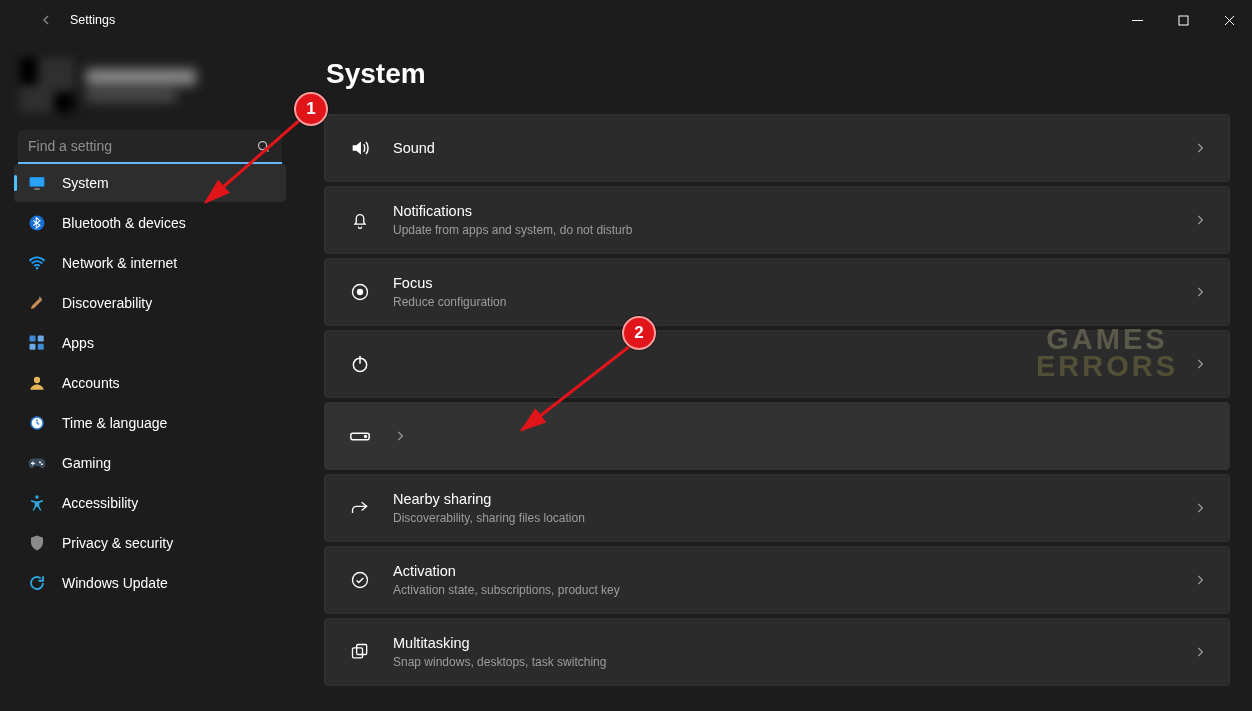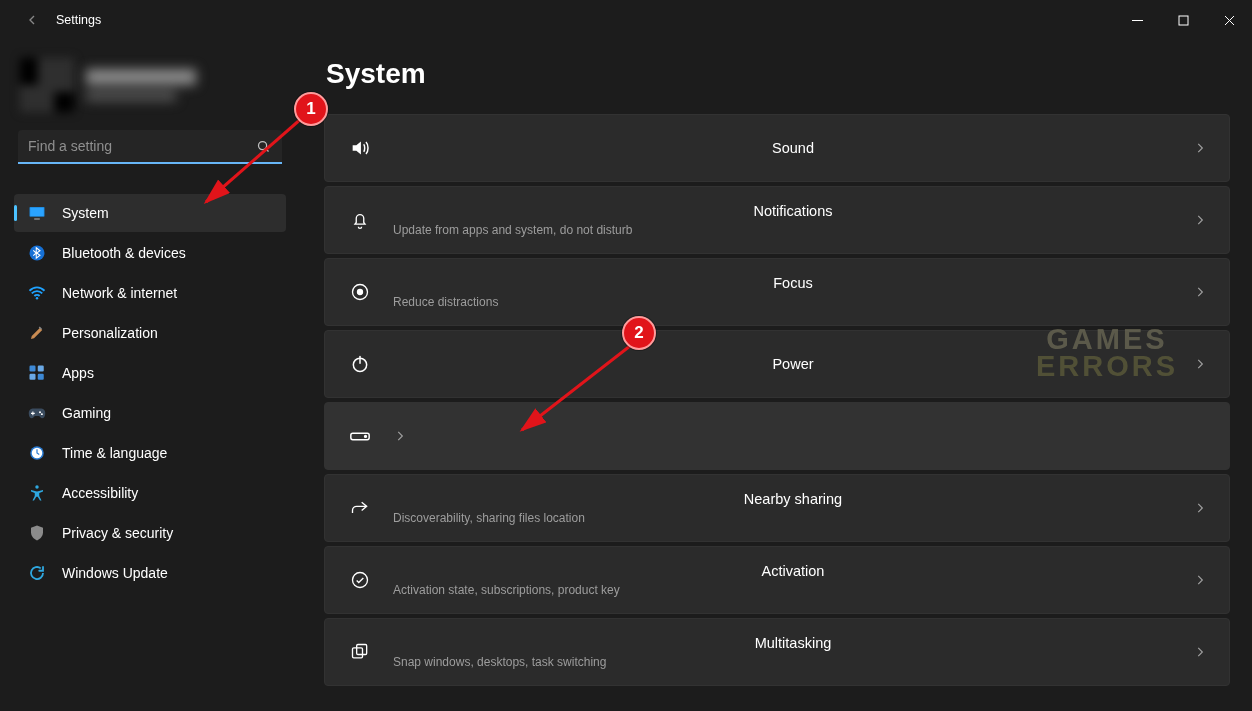--- a/index.html
+++ b/index.html
@@ -12,21 +12,21 @@
     color:#ffffff;
     overflow:hidden;
     position:relative;
   }
   
   .titlebar{
     height:40px;
     display:flex;
     align-items:center;
     justify-content:space-between;
-    padding:0 0 0 0;
+    padding:0 0 0 14px;
   }
   .tb-left{
     display:flex;
     align-items:center;
     gap:14px;
     padding-left:22px;
   }
   .back-arrow{
     width:20px;height:20px;color:#888;
     display:flex;align-items:center;justify-content:center;
@@ -74,21 +74,21 @@
   .avatar::before{left:0;top:0;width:18px;height:27px;}
   .avatar::after{right:0;bottom:0;width:20px;height:20px;}
   .user-text{
     filter:blur(6px);
     display:flex;flex-direction:column;gap:6px;
   }
   .ut-line1{width:110px;height:16px;background:#8a8a8a;}
   .ut-line2{width:90px;height:10px;background:#555;}
   .search-wrap{
     position:relative;
-    margin:4px 4px 30px 4px;
+    margin:4px 4px 0 4px;
   }
   .search-input{
     width:100%;
     box-sizing:border-box;
     background:#252525;
     border:none;
     border-bottom:2px solid #67b6f7;
     border-radius:4px 4px 0 0;
     height:34px;
     padding:0 34px 0 10px;
@@ -158,21 +158,20 @@
     color:#ffffff;
     display:flex;align-items:center;justify-content:center;
     margin-right:22px;
     flex-shrink:0;
   }
   .card-text{flex:1;}
   .card-title{
     font-size:14.5px;
     color:#ffffff;
     line-height:18px;
-    text-align:center;
   }
   .card-desc{
     font-size:12px;
     color:#9d9d9d;
     line-height:16px;
     margin-top:2px;
   }
   .card-chev{
     color:#a0a0a0;
     width:14px;height:14px;
@@ -290,56 +289,65 @@
         </span>
         <span>Network &amp; internet</span>
       </div>
       <div class="nav-item">
         <span class="nav-icon">
           <svg width="18" height="18" viewBox="0 0 24 24">
               <path d="M4 20l4-1 11-11-3-3L5 16l-1 4z" fill="#c98b52"></path>
               <path d="M15 4l3 3" stroke="#888" stroke-width="2"></path>
             </svg>
         </span>
-        <span>Personalization</span>
+        <span>Discoverability</span>
       </div>
       <div class="nav-item">
         <span class="nav-icon">
           <svg width="18" height="18" viewBox="0 0 24 24">
               <rect x="2" y="2" width="8" height="8" rx="1.5" fill="#3d89d6"></rect>
               <rect x="13" y="2" width="8" height="8" rx="1.5" fill="#6aa9e6"></rect>
               <rect x="2" y="13" width="8" height="8" rx="1.5" fill="#6aa9e6"></rect>
               <rect x="13" y="13" width="8" height="8" rx="1.5" fill="#3d89d6"></rect>
             </svg>
         </span>
         <span>Apps</span>
       </div>
       <div class="nav-item">
         <span class="nav-icon">
+          <svg width="18" height="18" viewBox="0 0 24 24" fill="#e5b55a">
+              <circle cx="12" cy="8" r="4.2"></circle>
+              <path d="M3 21c1-5 6-7 9-7s8 2 9 7H3z"></path>
+            </svg>
+        </span>
+        <span>Accounts</span>
+      </div>
+      <div class="nav-item">
+        <span class="nav-icon">
+          <svg width="18" height="18" viewBox="0 0 24 24">
+              <circle cx="12" cy="12" r="9" fill="#2b7cd3"></circle>
+              <circle cx="12" cy="12" r="7" fill="#fff"></circle>
+              <path d="M12 7v5l3 2" stroke="#2b7cd3" stroke-width="1.6" fill="none"></path>
+            </svg>
+        </span>
+        <span>Time &amp; language</span>
+      </div>
+      <div class="nav-item">
+        <span class="nav-icon">
           <svg width="20" height="18" viewBox="0 0 24 20">
               <path d="M6 4h12c3 0 5 3 5 6s-1 7-4 7c-2 0-3-3-5-3h-4c-2 0-3 3-5 3-3 0-4-4-4-7s2-6 5-6z" fill="#3a4b5e"></path>
               <circle cx="16" cy="9" r="1.3" fill="#fff"></circle>
               <circle cx="18.5" cy="11.5" r="1.3" fill="#fff"></circle>
               <path d="M6.5 8v5M4 10.5h5" stroke="#fff" stroke-width="1.4"></path>
             </svg>
         </span>
         <span>Gaming</span>
       </div>
       <div class="nav-item">
         <span class="nav-icon">
-          <svg width="18" height="18" viewBox="0 0 24 24">
-              <circle cx="12" cy="12" r="9" fill="#2b7cd3"></circle>
-              <circle cx="12" cy="12" r="7" fill="#fff"></circle>
-              <path d="M12 7v5l3 2" stroke="#2b7cd3" stroke-width="1.6" fill="none"></path>
-            </svg>
-        </span>
-        <span>Time &amp; language</span>
-      </div>
-      <div class="nav-item">
-        <span class="nav-icon">
           <svg width="18" height="18" viewBox="0 0 24 24" fill="#2fa8e0">
               <circle cx="12" cy="4" r="2.3"></circle>
               <path d="M4 8l8 2 8-2v2l-5 2v4l3 6h-2l-3-5h-2l-3 5H6l3-6v-4L4 10V8z"></path>
             </svg>
         </span>
         <span>Accessibility</span>
       </div>
       <div class="nav-item">
         <span class="nav-icon">
           <svg width="18" height="18" viewBox="0 0 24 24" fill="#8b8b8b">
@@ -402,38 +410,37 @@
 
       <div class="card">
         <span class="card-icon">
           <svg width="20" height="20" viewBox="0 0 24 24" fill="none" stroke="currentColor" stroke-width="1.6">
               <circle cx="12" cy="12" r="9"></circle>
               <circle cx="12" cy="12" r="3" fill="currentColor"></circle>
             </svg>
         </span>
         <div class="card-text">
           <div class="card-title">Focus</div>
-          <div class="card-desc">Reduce distractions</div>
+          <div class="card-desc">Reduce configuration</div>
         </div>
         <span class="card-chev">
           <svg width="14" height="14" viewBox="0 0 24 24" fill="none" stroke="currentColor" stroke-width="2">
               <path d="M9 5l7 7-7 7"></path>
             </svg>
         </span>
       </div>
 
       <div class="card">
         <span class="card-icon">
           <svg width="20" height="20" viewBox="0 0 24 24" fill="none" stroke="currentColor" stroke-width="1.8">
               <circle cx="12" cy="13" r="8"></circle>
               <path d="M12 3v8" stroke-linecap="round"></path>
             </svg>
         </span>
         <div class="card-text">
-          <div class="card-title">Power</div>
         </div>
         <span class="card-chev">
           <svg width="14" height="14" viewBox="0 0 24 24" fill="none" stroke="currentColor" stroke-width="2">
               <path d="M9 5l7 7-7 7"></path>
             </svg>
         </span>
       </div>
 
       <div class="card hover">
         <span class="card-icon">

